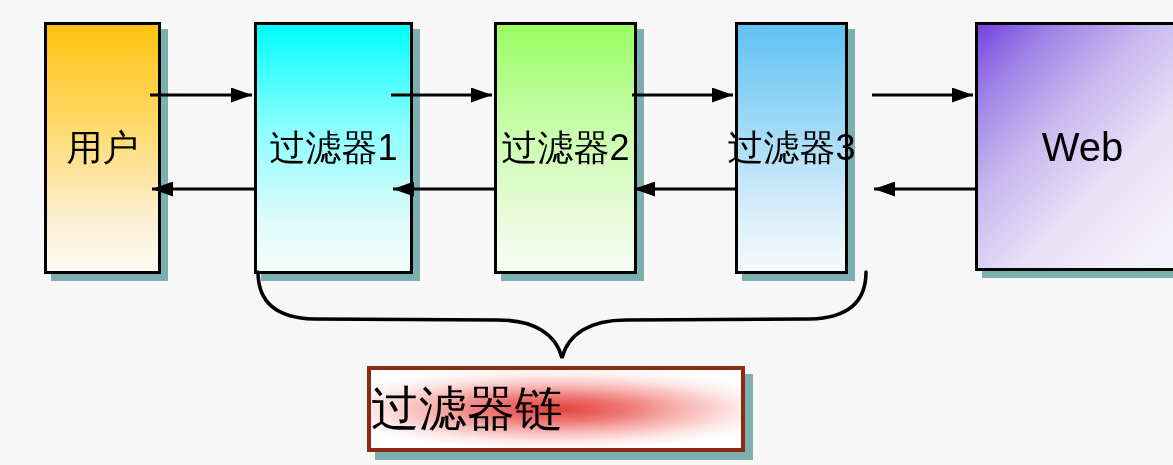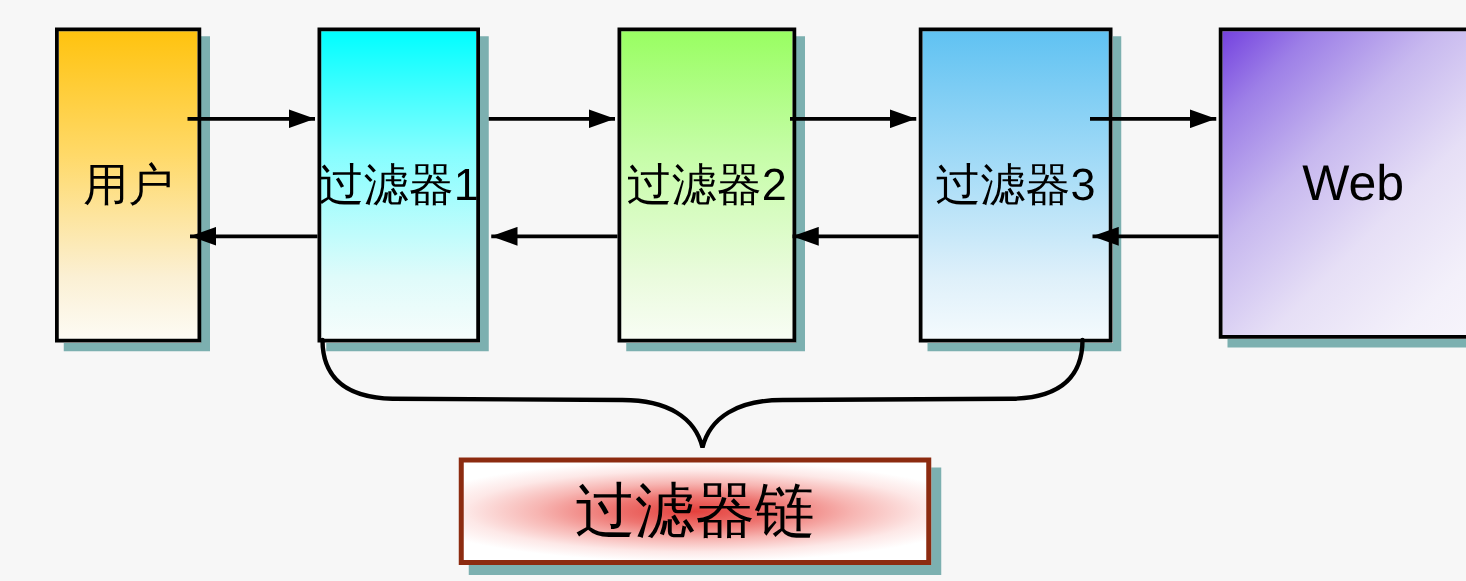--- a/index.html
+++ b/index.html
@@ -28,31 +28,31 @@
     white-space: nowrap;
   }
   .node .label { text-align: center; }
   .node-user {
     left: 13px; width: 117px;
     background: linear-gradient(180deg, #ffc30f 0%, #ffd968 40%, #fbf0d4 80%, #fdfbf4 100%);
     font-size: 36px;
     margin-left: 31px;
   }
   .node-filter1 {
-    left: 254px; width: 130px;
+    left: 254px; width: 159px;
     background: linear-gradient(180deg, #00feff 0%, #86feff 40%, #dffbfa 80%, #f6fdfc 100%);
     font-size: 36px;
   }
   .node-filter2 {
     left: 494px; width: 143px;
     background: linear-gradient(180deg, #99fe62 0%, #c6fda8 40%, #eafbdd 80%, #f8fdf4 100%);
     font-size: 36px;
   }
   .node-filter3 {
-    left: 735px; width: 155px;
+    left: 735px; width: 113px;
     background: linear-gradient(180deg, #60c2f2 0%, #a6dcf7 45%, #def0fa 80%, #f4fafd 100%);
     font-size: 36px;
   }
   .node-web {
     left: 975px; width: 215px; height: 249px;
     background: linear-gradient(135deg, #7442df 0%, #9d7fe7 16%, #c7b8ef 38%, #e6dff6 62%, #f3f0fa 85%, #f7f5fb 100%);
     font-size: 40px;
     line-height: 1.2;
   }
   .overlay {
@@ -73,21 +73,21 @@
     width: 378px; height: 86px;
     box-sizing: border-box;
     border: 4px solid #8c2b10;
     background:
       radial-gradient(ellipse 62% 52% at 50% 50%,
         #e4403c 0%, #ee7672 30%, #f7b5b2 55%, #fde8e7 80%, #ffffff 100%)
       #ffffff;
     box-shadow: 8px 8px 0 #7cb0b0;
     display: flex;
     align-items: center;
-    justify-content: center;
+    justify-content: flex-start;
     font-size: 48px;
     color: #000;
     white-space: nowrap;
   }
 </style>
 </head>
 <body>
 
 <div class="canvas">
 

